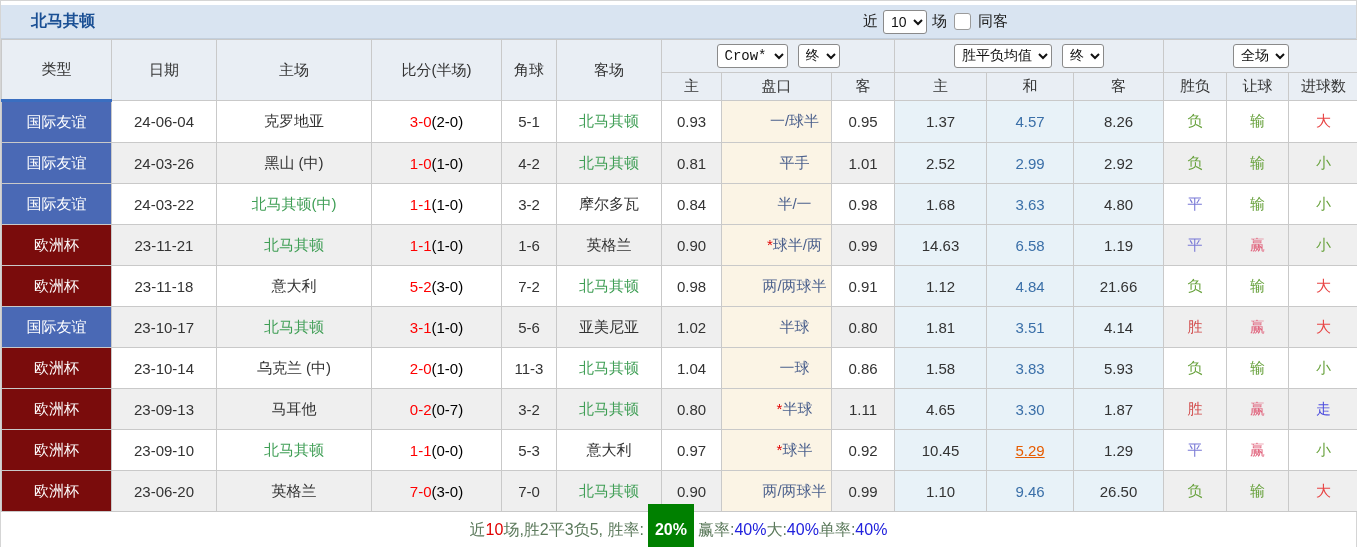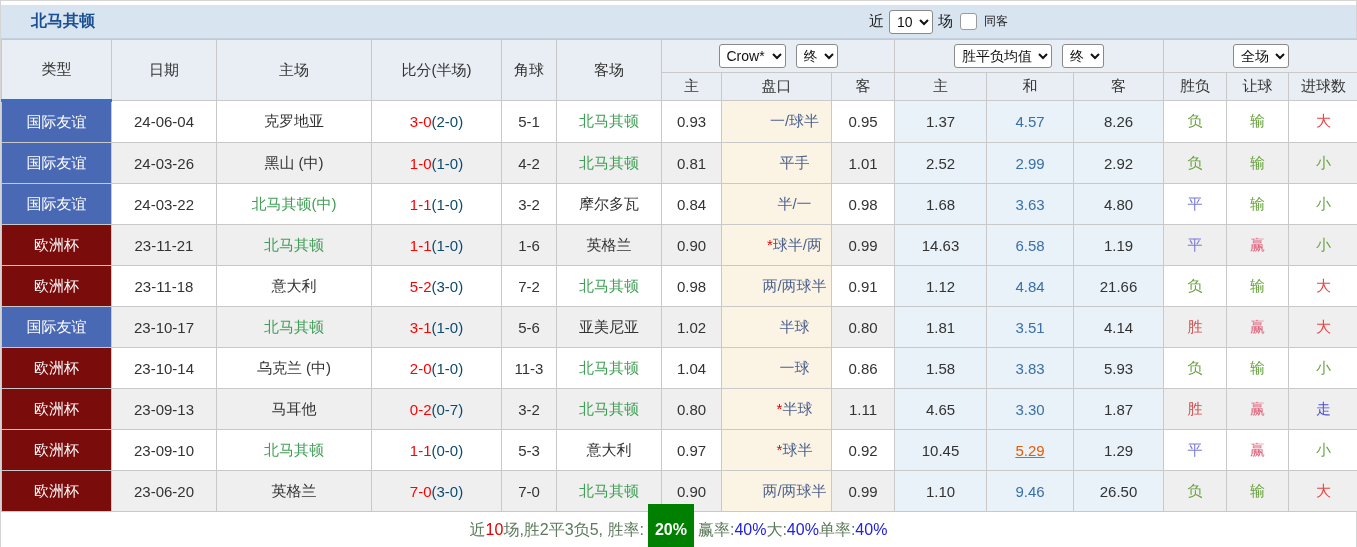--- a/index.html
+++ b/index.html
@@ -5,38 +5,38 @@
   html,body{margin:0;padding:0;background:#fff;}
   body{font-family:"Liberation Sans","DejaVu Sans",sans-serif;width:1357px;}
   .page{width:1355px;border:1px solid #d5d5d5;background:#fff;}
   
   .topbar{height:33px;margin-top:4px;background:#d9e4f1;display:flex;align-items:center;border-bottom:1px solid #c3cfdd;}
   .title{color:#1a4f94;font-weight:bold;font-size:16px;padding-left:30px;flex:0 0 auto;}
   .controls{margin-left:auto;margin-right:348px;display:flex;align-items:center;gap:5px;font-size:15px;color:#222;white-space:nowrap;}
   select{font-family:inherit;font-size:14px;background:#fff;border:1px solid #8a8a8a;border-radius:3px;padding:2px 3px;color:#111;}
   .cb{display:inline-block;width:17px;height:17px;border:1px solid #9b9b9b;border-radius:3px;background:#fff;text-align:center;line-height:17px;font-size:13px;vertical-align:-4px;margin:0 2px;box-sizing:border-box;}
   .cb.checked{background:#1e88e5;border-color:#1e88e5;color:#fff;font-weight:bold;}
-  .cb-label{font-size:12px;color:#222;}
+  .cb-label{font-size:15px;color:#222;}
   
   table{border-collapse:collapse;table-layout:fixed;width:1355px;font-size:15px;}
   th,td{border:1px solid #c9c9c9;text-align:center;padding:0;overflow:hidden;white-space:nowrap;}
   thead th{background:#e9eef4;color:#333;font-weight:normal;}
   thead tr.r1 th{height:32px;}
   thead tr.r2 th{height:27px;}
   th.type-head{border-bottom:3px solid #3a6ec0;}
-  .selgroup{display:flex;justify-content:center;align-items:flex-end;gap:10px;}
+  .selgroup{display:flex;justify-content:center;align-items:flex-end;gap:10px;font-family:Liberation Mono, monospace;}
   tbody td{height:40px;color:#333;}
   tr.odd td{background:#fff;}
   tr.even td{background:#efefef;}
   td.type{color:#fff;font-size:15px;}
   td.type.friendly{background:#4a69b5;}
   td.type.eurocup{background:#7a0c0c;}
   .green{color:#3f9e55;}
   .ft{color:#f00;}
-  .ht{color:#0c4a6e;}
+  .ht{color:#000000;}
   tr.odd td.hcp, tr.even td.hcp{background:#fbf4e5;color:#4a5f8c;padding-left:36px;}
   .star{color:#e00000;}
   tr.odd td.avg, tr.even td.avg{background:#e8f2f8;}
   td.avg.mid{color:#3a6fa8;}
   .hl{color:#e65c00;text-decoration:underline;}
   
   .footer{height:36px;display:flex;align-items:center;justify-content:center;font-size:16px;background:#fff;}
   .footer .label{color:#5c7a5c;}
   .footer .red{color:#e00000;}
   .footer .blue{color:#2222dd;text-align:center;}

